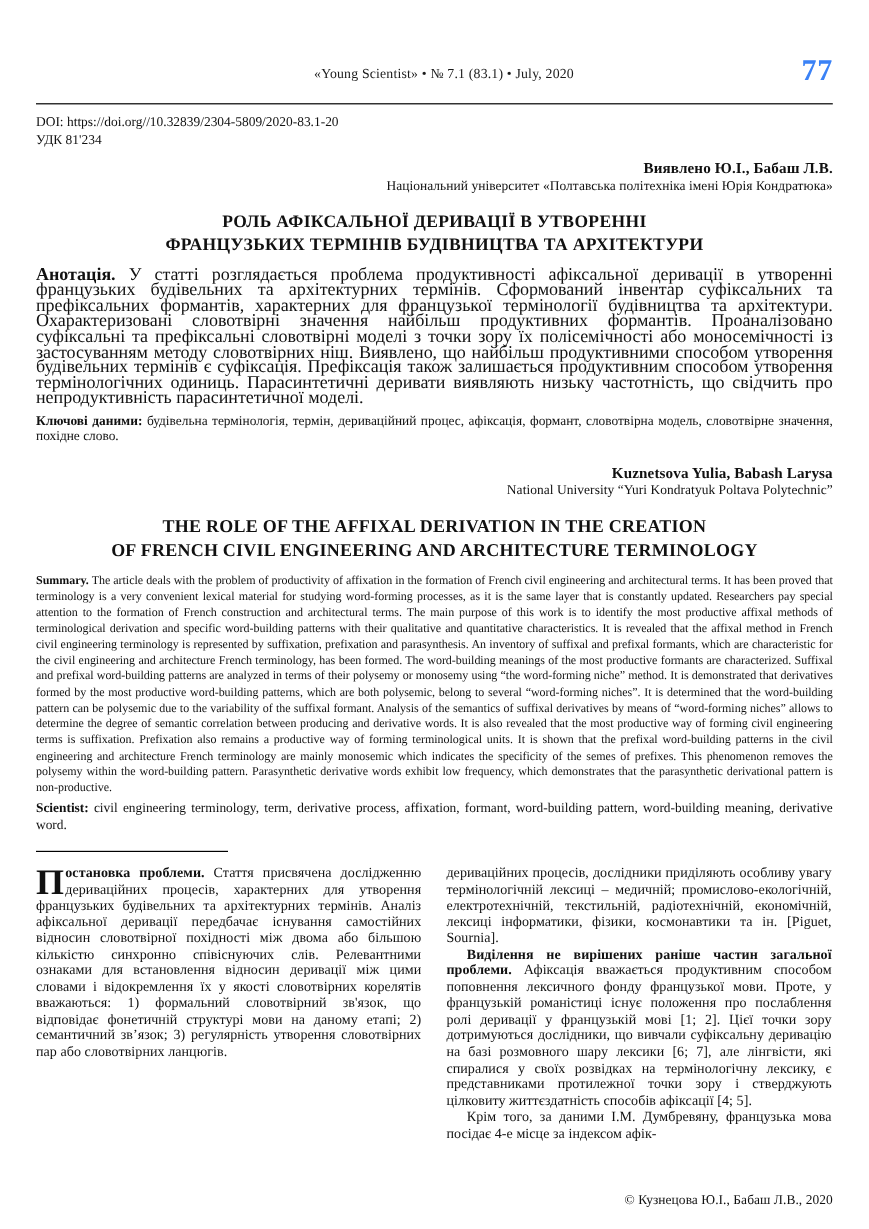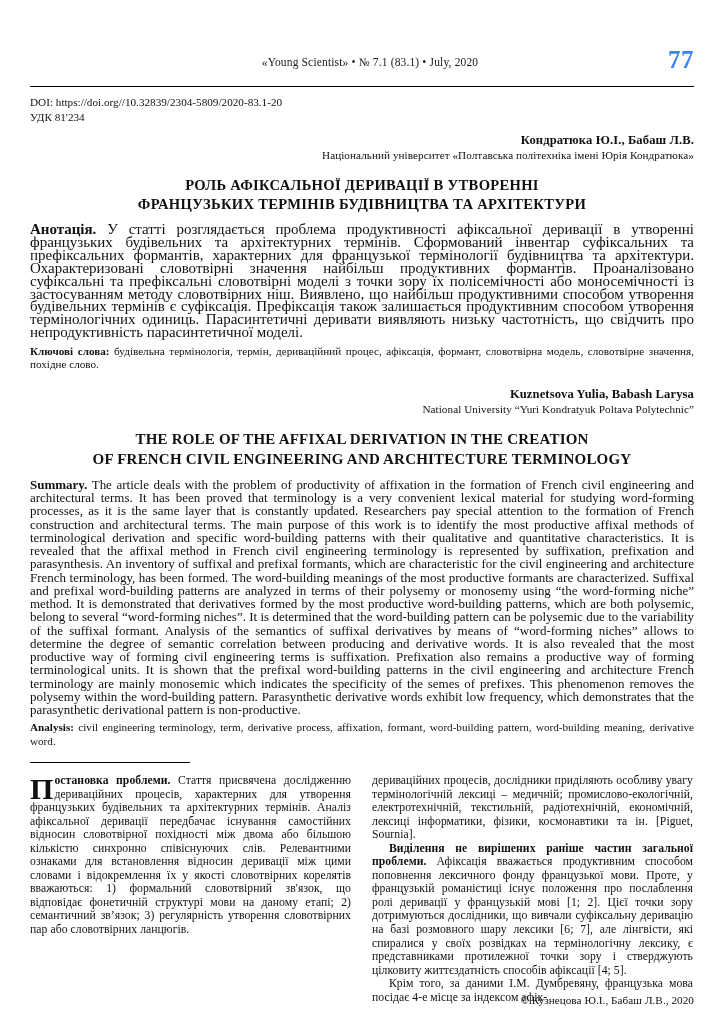--- a/index.html
+++ b/index.html
@@ -101,21 +101,21 @@
   .abstract {
     font-size: 15px;
     line-height: 12.9px;
     text-align: justify;
     margin-top: 9px;
     letter-spacing: -0.02px;
     hyphens: auto;
   }
   .abstract.en {
     line-height: 13.25px;
-    font-size: 13px;
+    font-size: 10px;
   }
   .abstract b { font-weight: bold; }
   .keywords {
     font-size: 11.15px;
     line-height: 12.9px;
     text-align: justify;
     margin-top: 6px;
   }
   .keywords.en { margin-top: 5px; line-height: 13.25px; }
 
@@ -175,43 +175,43 @@
 
   <div class="running-head">
     <div class="running-head-center">«Young Scientist» • № 7.1 (83.1) • July, 2020</div>
     <div class="running-head-page">77</div>
   </div>
   <hr class="head-rule">
 
   <div class="meta-line">DOI: https://doi.org//10.32839/2304-5809/2020-83.1-20</div>
   <div class="meta-line">УДК 81'234</div>
 
-  <div class="authors">Кондратюка Ю.І., Бабаш Л.В.</div>
+  <div class="authors">Виявлено Ю.І., Бабаш Л.В.</div>
   <div class="affiliation">Національний університет «Полтавська політехніка імені Юрія Кондратюка»</div>
 
   <h1 class="doc-title">
     <span class="tl">РОЛЬ АФІКСАЛЬНОЇ ДЕРИВАЦІЇ В УТВОРЕННІ</span>
     <span class="tl">ФРАНЦУЗЬКИХ ТЕРМІНІВ БУДІВНИЦТВА ТА АРХІТЕКТУРИ</span>
   </h1>
 
   <div class="abstract"><b>Анотація.</b><span> У статті розглядається проблема продуктивності афіксальної деривації в утворенні французьких будівельних та архітектурних термінів. Сформований інвентар суфіксальних та префіксальних формантів, характерних для французької термінології будівництва та архітектури. Охарактеризовані словотвірні значення найбільш продуктивних формантів. Проаналізовано суфіксальні та префіксальні словотвірні моделі з точки зору їх полісемічності або моносемічності із застосуванням методу словотвірних ніш. Виявлено, що найбільш продуктивними способом утворення будівельних термінів є суфіксація. Префіксація також залишається продуктивним способом утворення термінологічних одиниць. Парасинтетичні деривати виявляють низьку частотність, що свідчить про непродуктивність парасинтетичної моделі.</span></div>
 
-  <div class="keywords"><b>Ключові слова:</b><span> будівельна термінологія, термін, дериваційний процес, афіксація, формант, словотвірна модель, словотвірне значення, похідне слово.</span></div>
+  <div class="keywords"><b>Ключові даними:</b><span> будівельна термінологія, термін, дериваційний процес, афіксація, формант, словотвірна модель, словотвірне значення, похідне слово.</span></div>
 
   <div class="authors" style="margin-top:16px;">Kuznetsova Yulia, Babash Larysa</div>
   <div class="affiliation">National University “Yuri Kondratyuk Poltava Polytechnic”</div>
 
   <h2 class="doc-title en">
     <span class="tl">THE ROLE OF THE AFFIXAL DERIVATION IN THE CREATION</span>
     <span class="tl">OF FRENCH CIVIL ENGINEERING AND ARCHITECTURE TERMINOLOGY</span>
   </h2>
 
   <div class="abstract en"><b>Summary.</b><span> The article deals with the problem of productivity of affixation in the formation of French civil engineering and architectural terms. It has been proved that terminology is a very convenient lexical material for studying word-forming processes, as it is the same layer that is constantly updated. Researchers pay special attention to the formation of French construction and architectural terms. The main purpose of this work is to identify the most productive affixal methods of terminological derivation and specific word-building patterns with their qualitative and quantitative characteristics. It is revealed that the affixal method in French civil engineering terminology is represented by suffixation, prefixation and parasynthesis. An inventory of suffixal and prefixal formants, which are characteristic for the civil engineering and architecture French terminology, has been formed. The word-building meanings of the most productive formants are characterized. Suffixal and prefixal word-building patterns are analyzed in terms of their polysemy or monosemy using “the word-forming niche” method. It is demonstrated that derivatives formed by the most productive word-building patterns, which are both polysemic, belong to several “word-forming niches”. It is determined that the word-building pattern can be polysemic due to the variability of the suffixal formant. Analysis of the semantics of suffixal derivatives by means of “word-forming niches” allows to determine the degree of semantic correlation between producing and derivative words. It is also revealed that the most productive way of forming civil engineering terms is suffixation. Prefixation also remains a productive way of forming terminological units. It is shown that the prefixal word-building patterns in the civil engineering and architecture French terminology are mainly monosemic which indicates the specificity of the semes of prefixes. This phenomenon removes the polysemy within the word-building pattern. Parasynthetic derivative words exhibit low frequency, which demonstrates that the parasynthetic derivational pattern is non-productive.</span></div>
 
-  <div class="keywords en"><b>Analysis:</b><span> civil engineering terminology, term, derivative process, affixation, formant, word-building pattern, word-building meaning, derivative word.</span></div>
+  <div class="keywords en"><b>Scientist:</b><span> civil engineering terminology, term, derivative process, affixation, formant, word-building pattern, word-building meaning, derivative word.</span></div>
 
   <hr class="foot-rule">
 
   <div class="body-cols">
 
     <div class="col">
       <p class="noindent dropcap-para"><span class="dropcap">П</span><b>остановка проблеми.</b><span> Стаття присвячена дослідженню дериваційних процесів, характерних для утворення французьких будівельних та архітектурних термінів. Аналіз афіксальної деривації передбачає існування самостійних відносин словотвірної похідності між двома або більшою кількістю синхронно співіснуючих слів. Релевантними ознаками для встановлення відносин деривації між цими словами і відокремлення їх у якості словотвірних корелятів вважаються: 1) формальний словотвірний зв'язок, що відповідає фонетичній структурі мови на даному етапі; 2) семантичний зв’язок; 3) регулярність утворення словотвірних пар або словотвірних ланцюгів.</span></p>
 
     </div>
 

